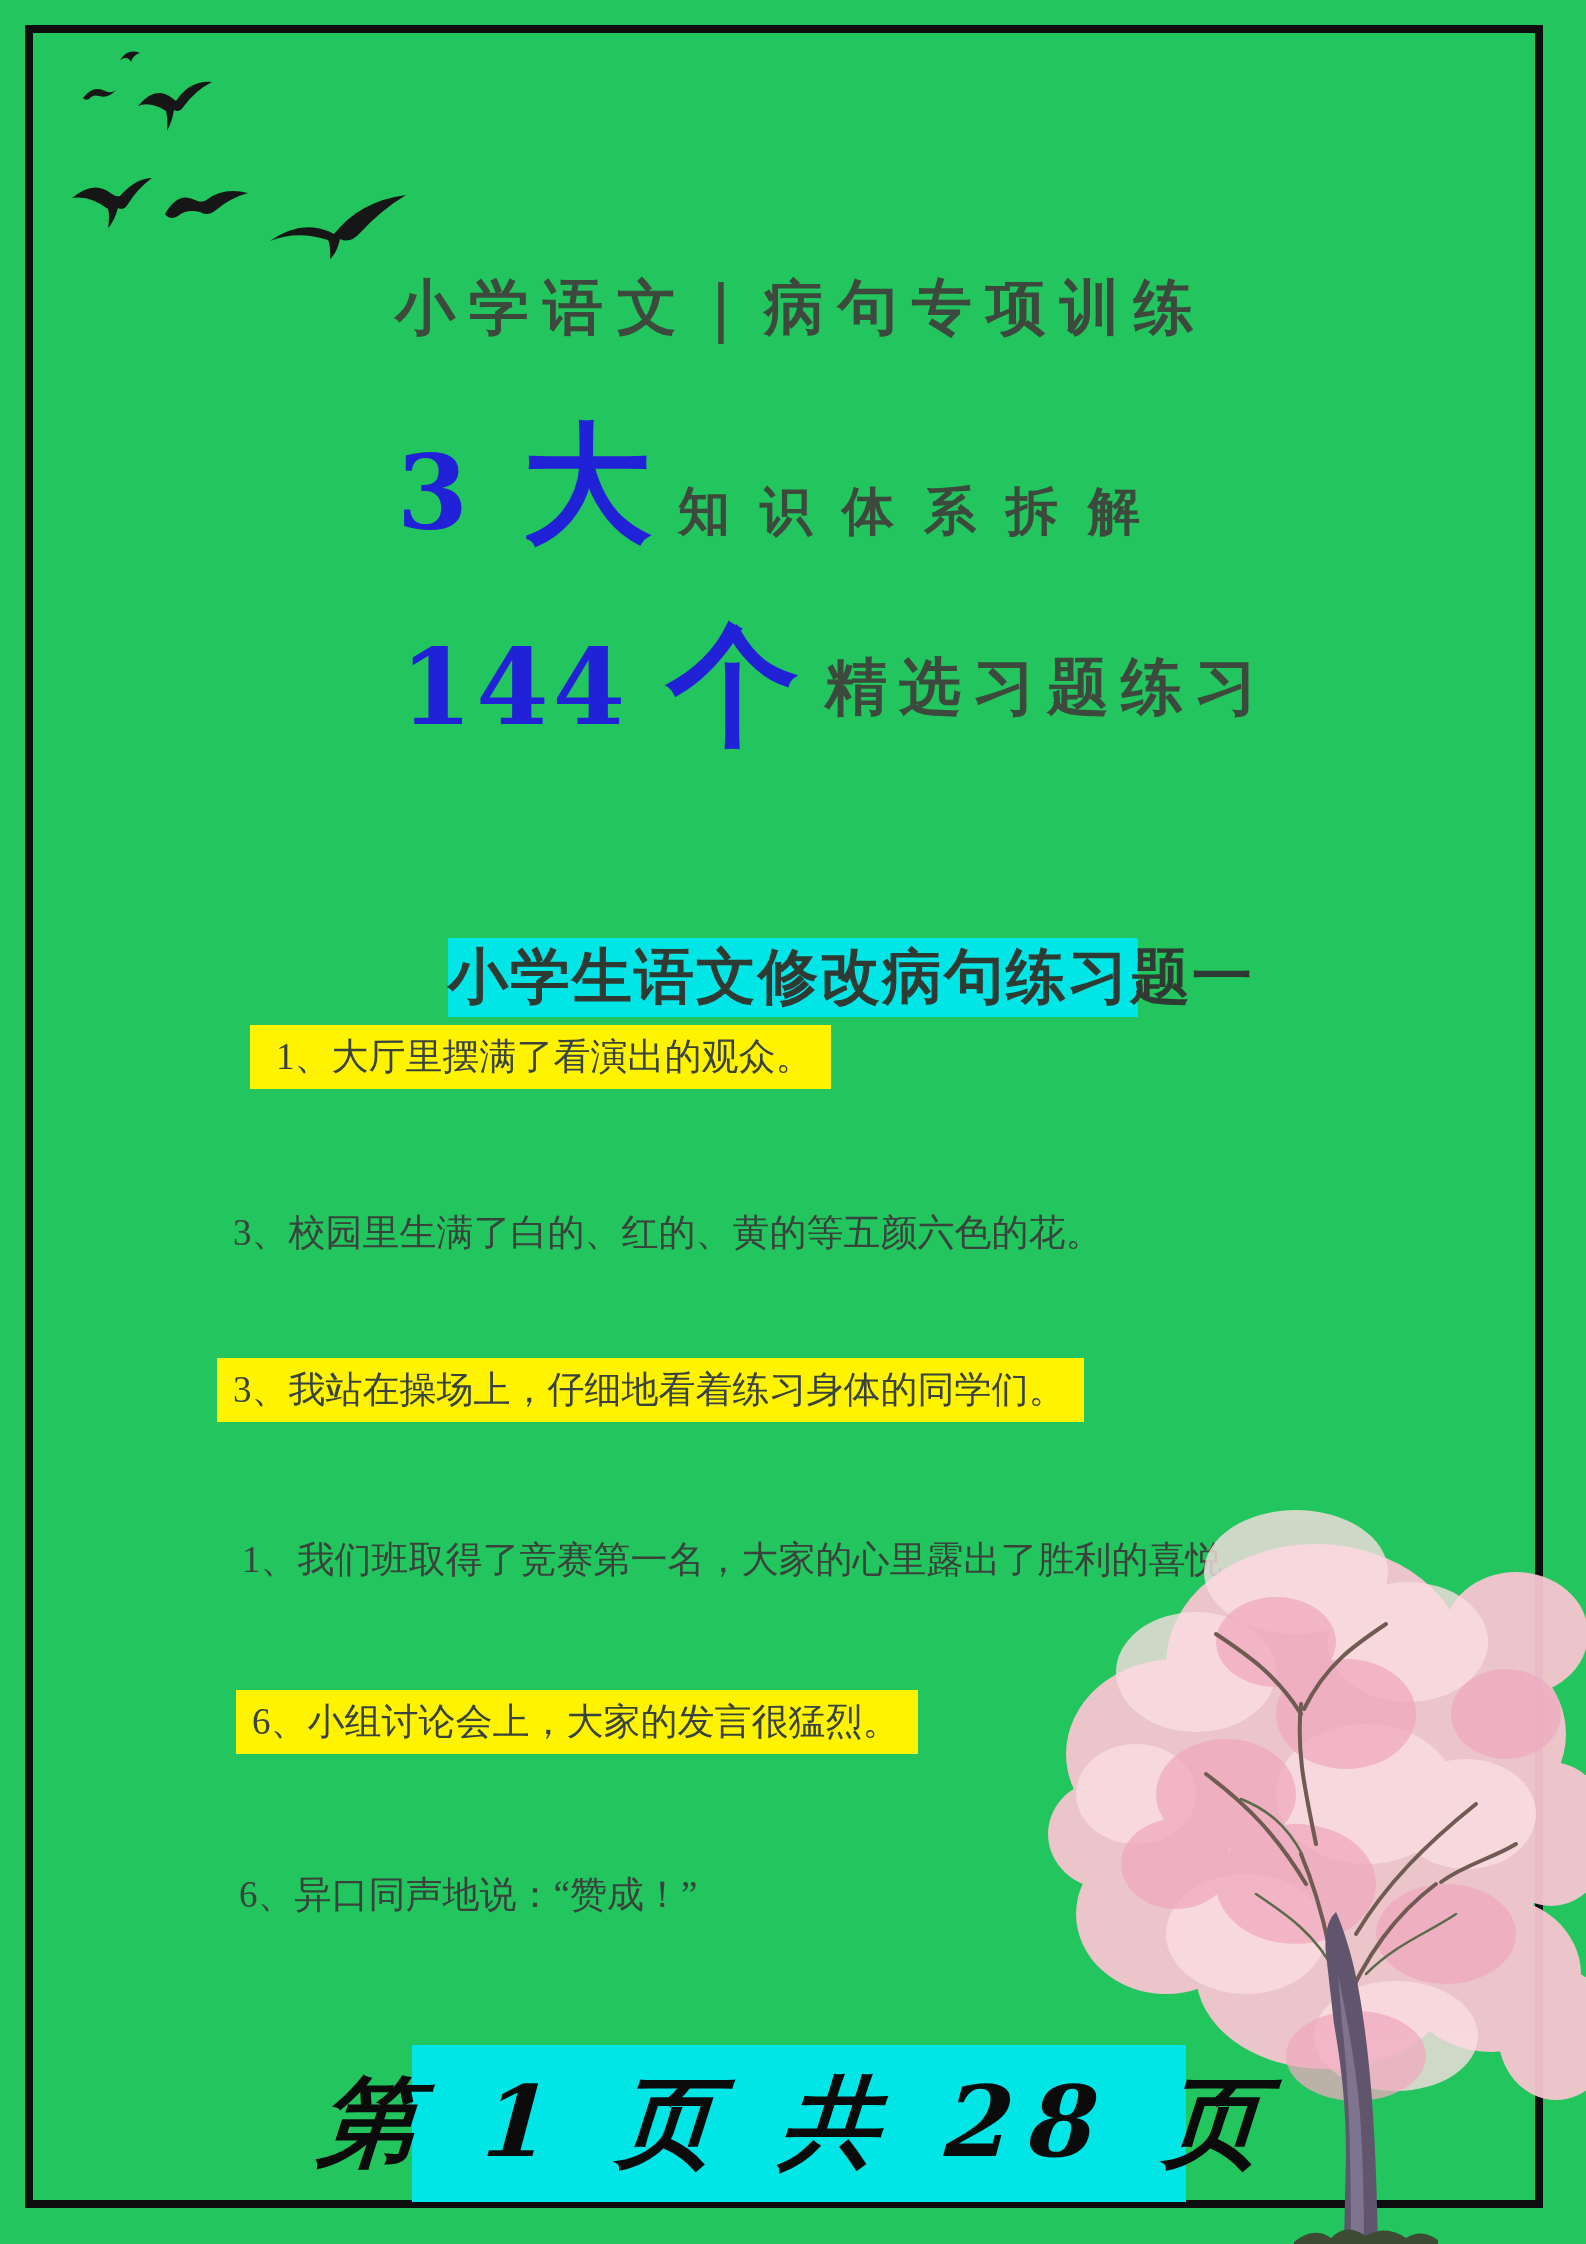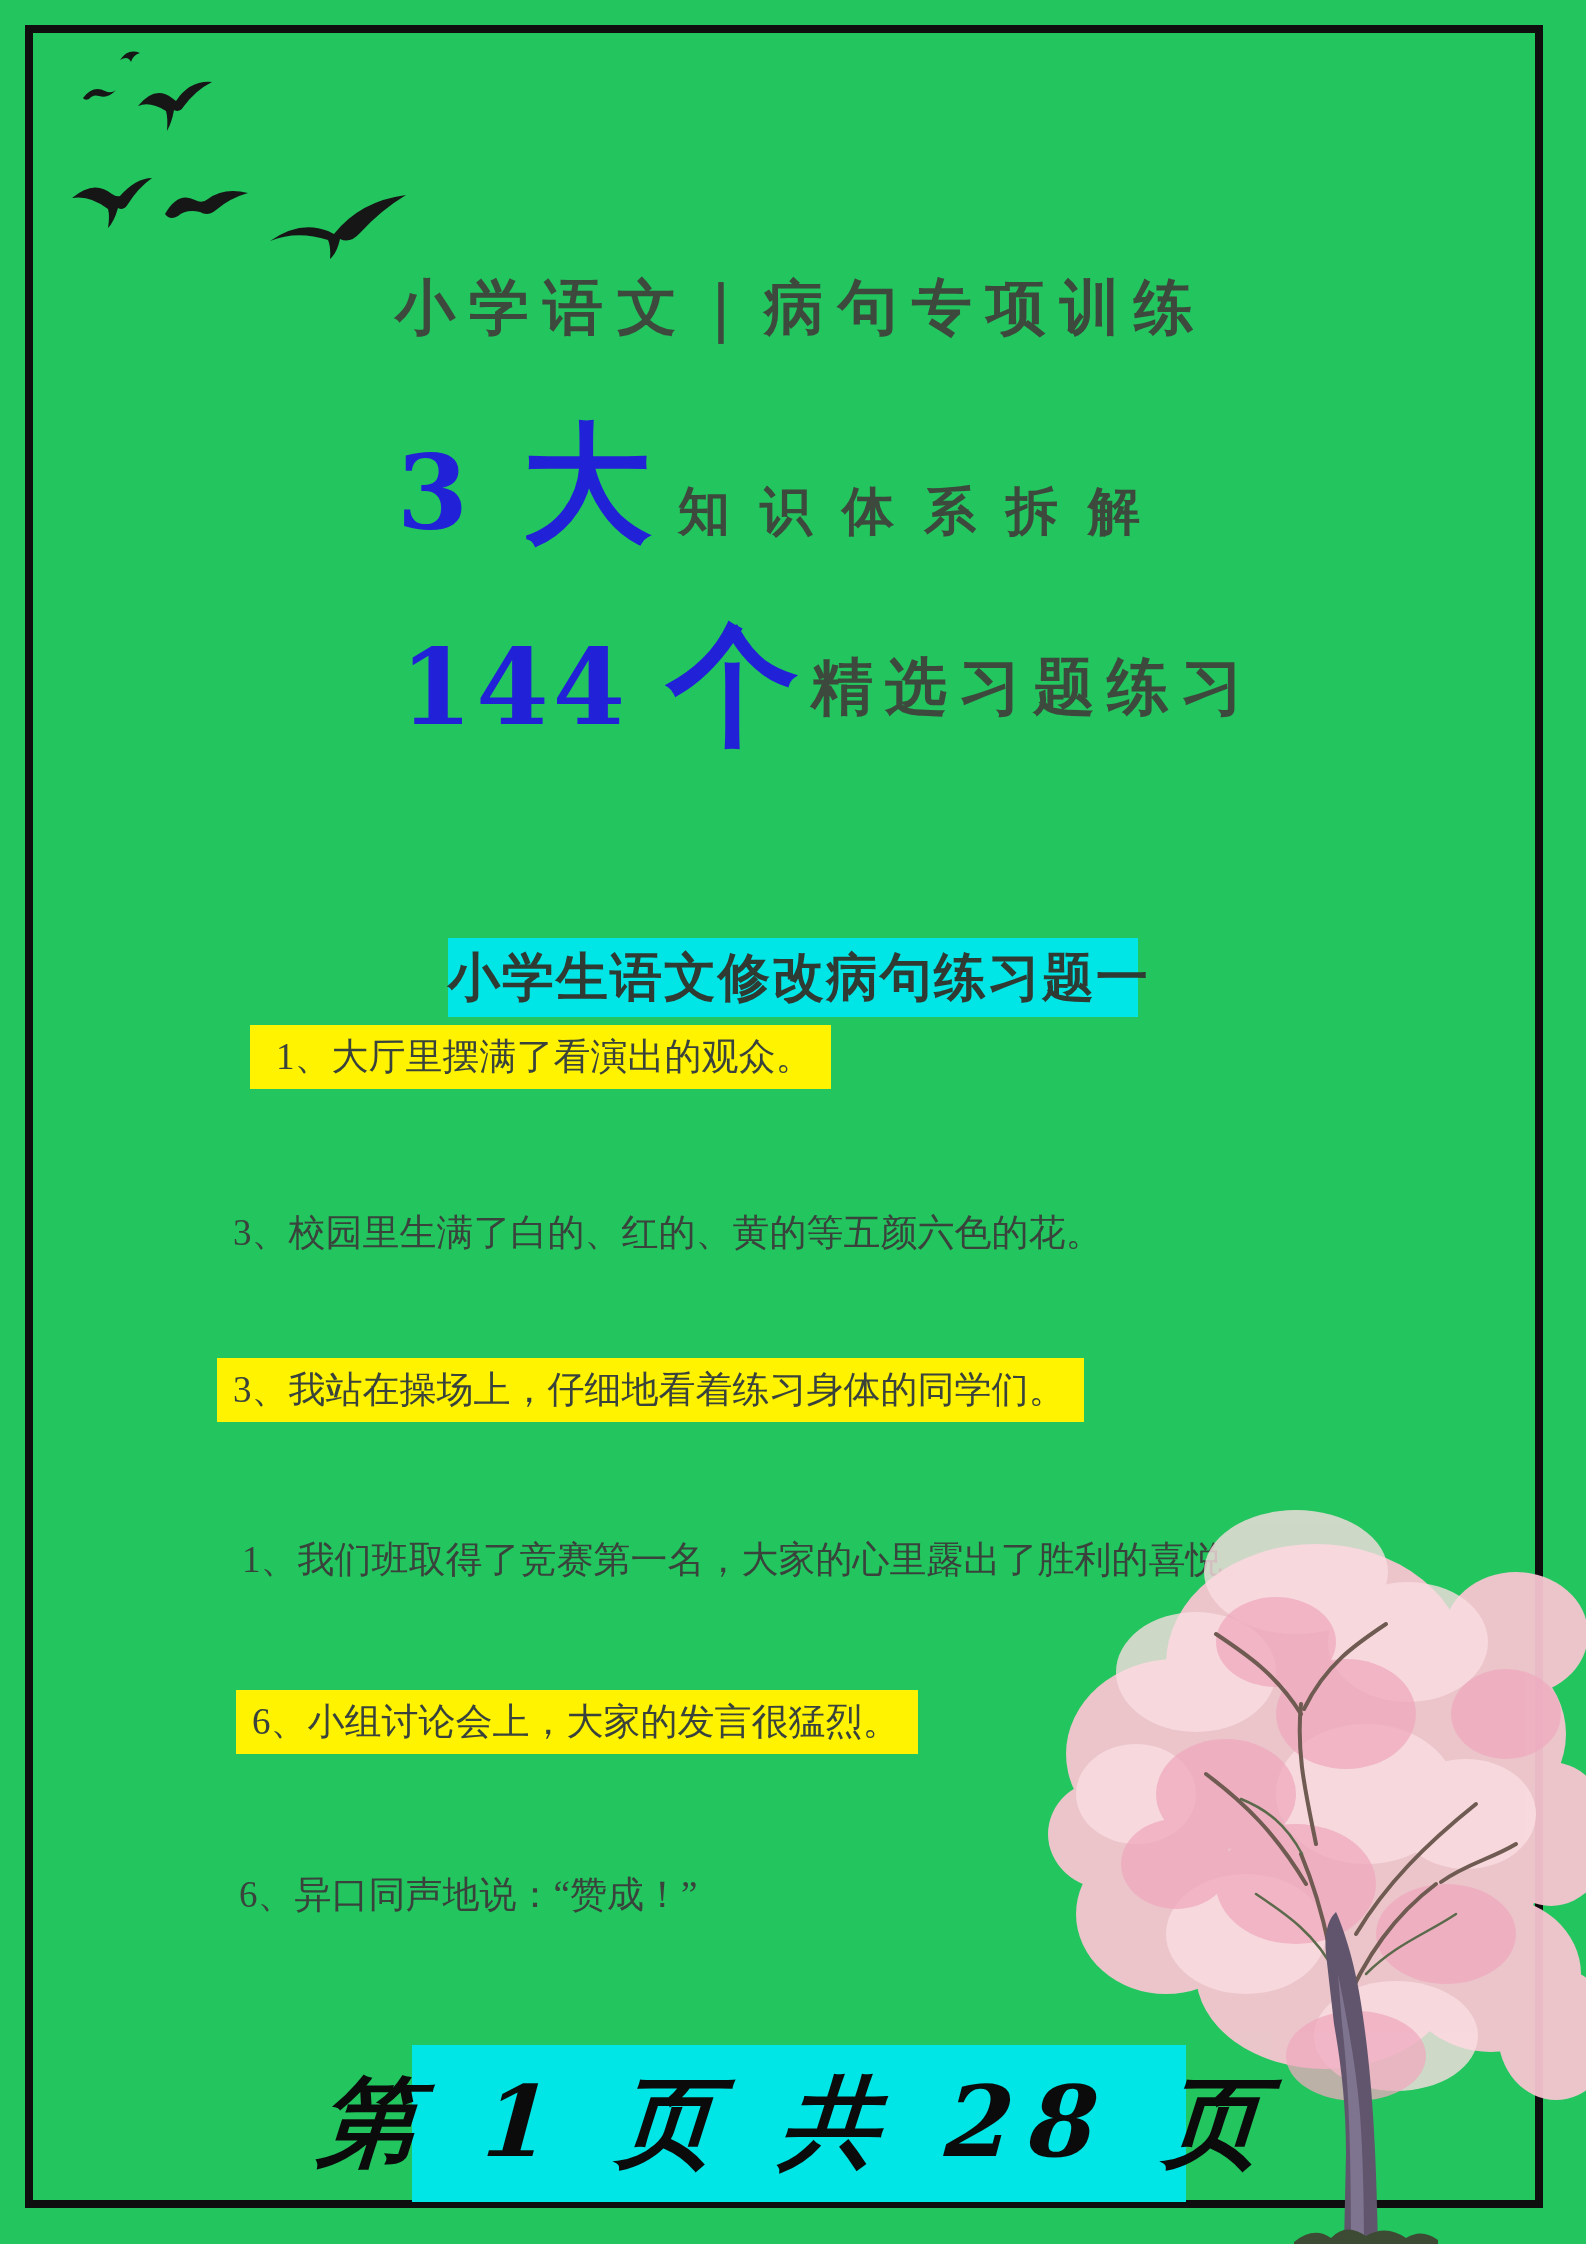--- a/index.html
+++ b/index.html
@@ -11,25 +11,25 @@
   .title-line1{position:absolute;left:395px;top:268px;font-family:"Liberation Serif",serif;
     font-weight:700;font-size:60px;letter-spacing:14px;color:#3e493d;white-space:nowrap;}
   .title-line2{position:absolute;left:397px;top:398px;display:flex;align-items:baseline;white-space:nowrap;}
   .title-line3{position:absolute;left:400px;top:598px;display:flex;align-items:center;white-space:nowrap;}
   .big-num{font-family:"DejaVu Serif",serif;font-weight:700;color:#2121d8;font-size:102px;letter-spacing:8px;}
   .big-cjk{font-family:"Liberation Serif",serif;font-weight:700;color:#2121d8;font-size:130px;margin-left:46px;}
   .title-rest{font-family:"Liberation Serif",serif;font-weight:700;color:#3e493d;font-size:52px;
     letter-spacing:30px;margin-left:26px;}
   .title-line3 .big-num{font-size:104px;letter-spacing:4px;}
   .title-line3 .big-cjk{margin-left:38px;font-size:132px;}
-  .title-line3 .title-rest{letter-spacing:12px;margin-left:12px;font-size:62px;}
+  .title-line3 .title-rest{letter-spacing:12px;margin-left:26px;font-size:62px;}
   
   .sec-heading{position:absolute;left:448px;top:938px;width:690px;height:79px;background:#00e6e6;
     text-align:center;line-height:79px;font-family:"Liberation Serif",serif;font-weight:700;
-    font-size:52px;color:#2f3a33;letter-spacing:2px;white-space:nowrap;}
+    font-size:60px;color:#2f3a33;letter-spacing:2px;white-space:nowrap;}
   
   .ex{position:absolute;font-family:"Liberation Serif",serif;font-size:37px;color:#39433c;
     white-space:nowrap;line-height:46px;}
   .ex.hl{background:#fff300;line-height:64px;padding:0 18px 0 16px;}
   .ex1{left:222px;top:1025px;padding-left:26px !important;margin-left:28px;}
   .ex2{left:233px;top:1210px;}
   .ex3{left:217px;top:1358px;}
   .ex4{left:242px;top:1537px;}
   .ex5{left:236px;top:1690px;}
   .ex6{left:239px;top:1872px;}

